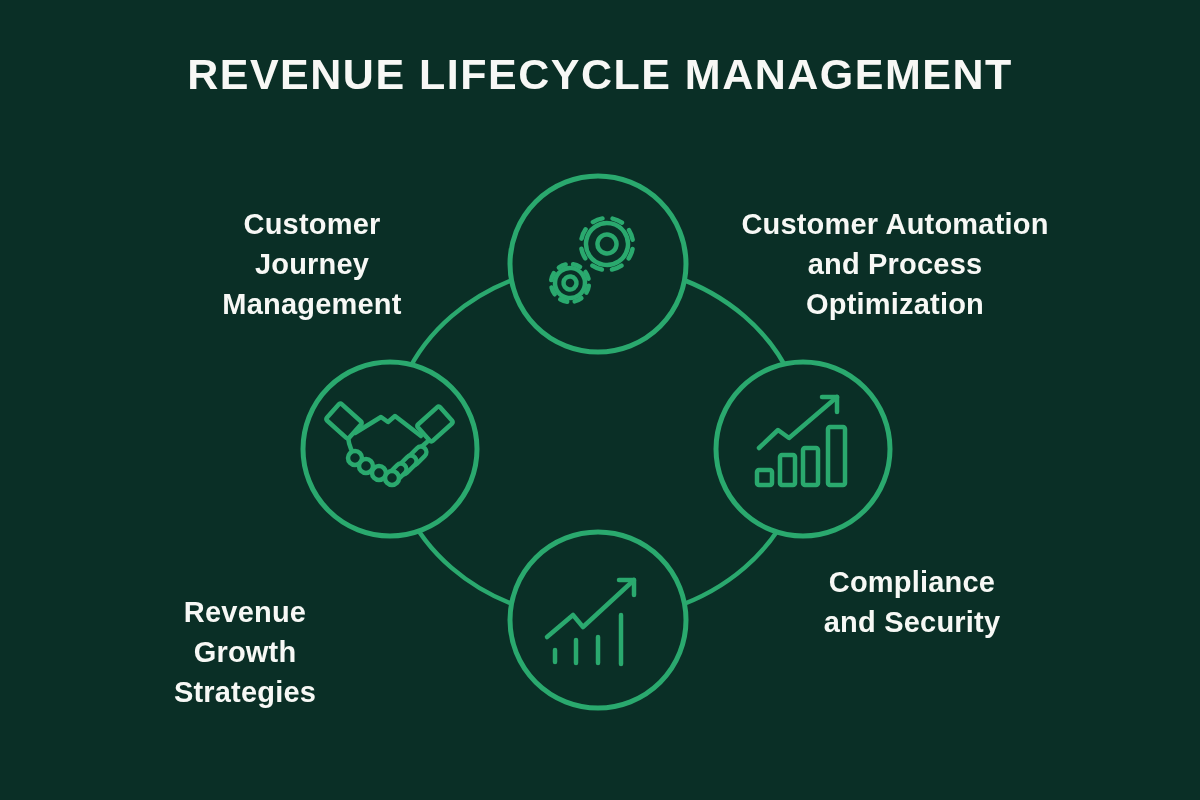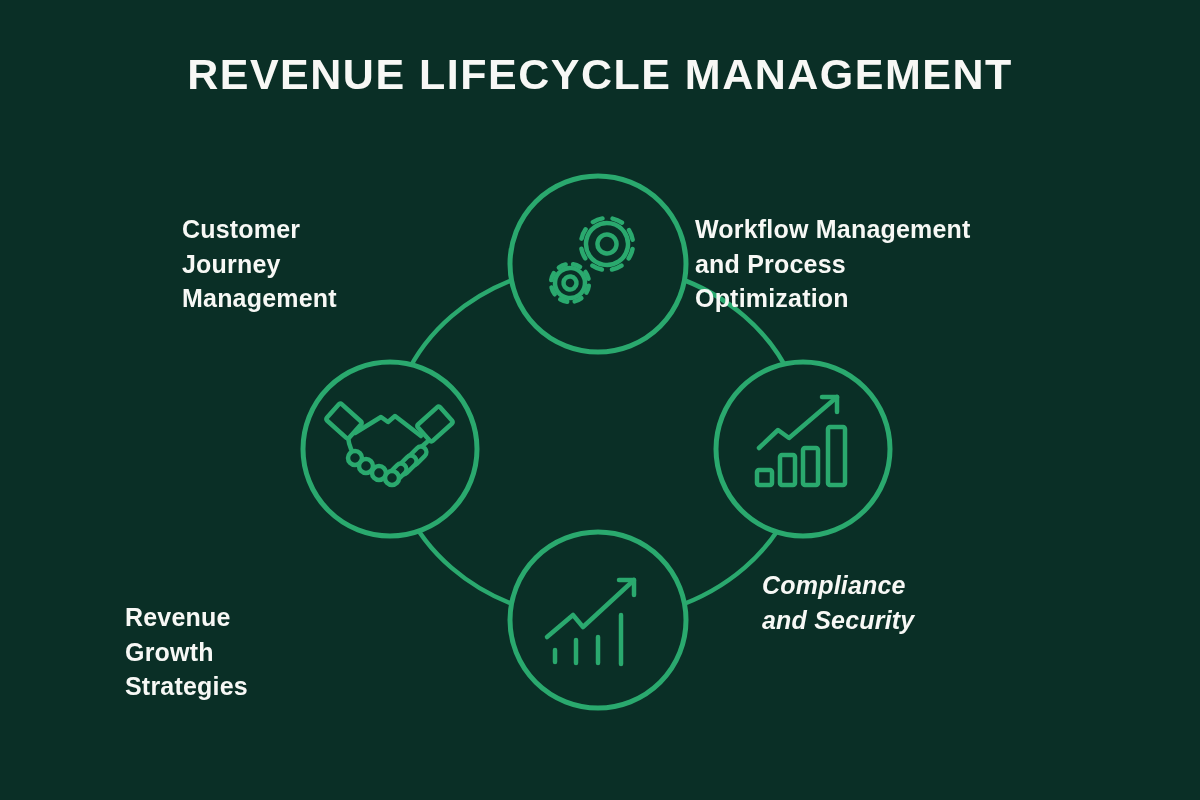--- a/index.html
+++ b/index.html
@@ -19,28 +19,28 @@
     font-size:43px;font-weight:bold;letter-spacing:1.5px;
     margin:0;
   }
   .diagram-svg{position:absolute;left:0;top:0;}
   .stroke{fill:none;stroke:var(--accent);stroke-width:4.5;}
   .node-circle{fill:var(--bg);stroke:var(--accent);stroke-width:5;}
   .icon{stroke:var(--accent);stroke-width:4.5;fill:none;stroke-linecap:round;stroke-linejoin:round;}
   .icon-fill{fill:var(--bg);}
   .node-label{
     position:absolute;transform:translate(-50%,-50%);
-    color:var(--text);
-    font-size:25px;font-weight:bold;line-height:1.38;
+    color:var(--text);text-align:center;
+    font-size:29px;font-weight:bold;line-height:1.38;
     letter-spacing:0.2px;white-space:pre-line;
   }
   .label-customer{left:312px;top:264px;width:260px;}
   .label-workflow{left:895px;top:264px;width:400px;}
   .label-revenue{left:245px;top:621px;width:240px;margin-top:31px;}
-  .label-compliance{left:912px;top:602px;width:300px;font-style:italic;}
+  .label-compliance{left:912px;top:602px;width:300px;}
 </style>
 </head>
 <body>
 
 <div class="canvas">
 
   <h1 class="title">REVENUE LIFECYCLE MANAGEMENT</h1>
 
   <svg class="diagram-svg" width="1200" height="800" viewBox="0 0 1200 800">
 
@@ -95,21 +95,21 @@
     <g transform="translate(598,620)">
       <polyline class="icon" points="-51,17 -25,-5 -15,7 36,-40"></polyline>
       <polyline class="icon" points="21,-40 36,-40 36,-25"></polyline>
       <path class="icon" stroke-width="5" d="M-43,30 L-43,42"></path>
       <path class="icon" stroke-width="5" d="M-22,20 L-22,43"></path>
       <path class="icon" stroke-width="5" d="M0,17 L0,43"></path>
       <path class="icon" stroke-width="5" d="M23,-5 L23,44"></path>
     </g>
   </svg>
 
-  <div class="node-label label-workflow">Workflow Management
+  <div class="node-label label-workflow">Customer Automation
 and Process
 Optimization</div>
   <div class="node-label label-customer">Customer
 Journey
 Management</div>
   <div class="node-label label-compliance">Compliance
 and Security</div>
   <div class="node-label label-revenue">Revenue
 Growth
 Strategies</div>

